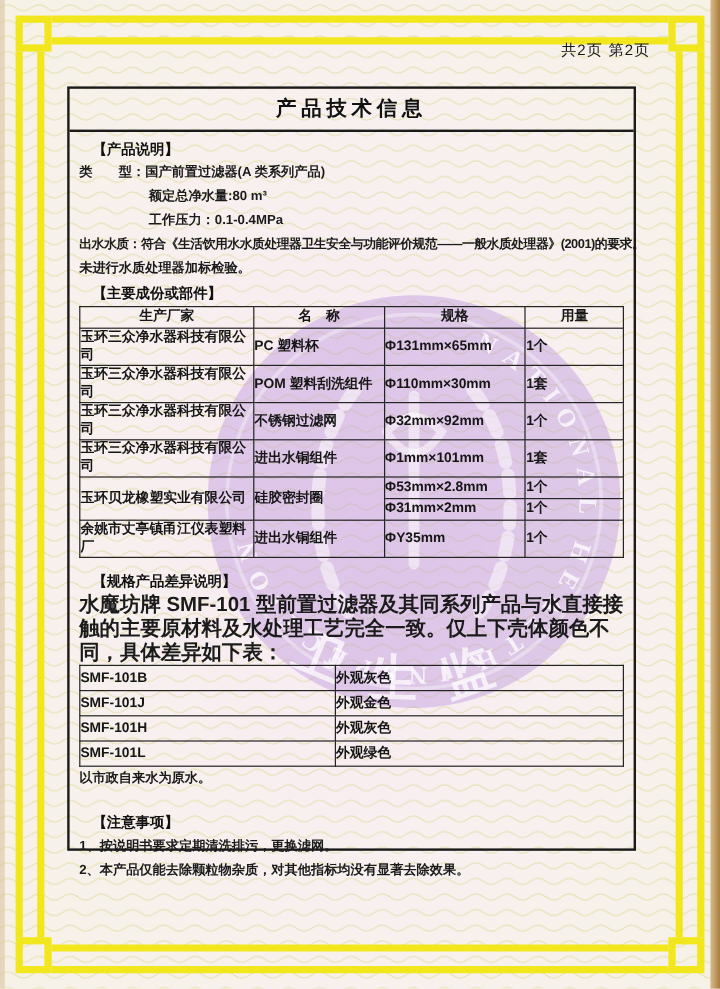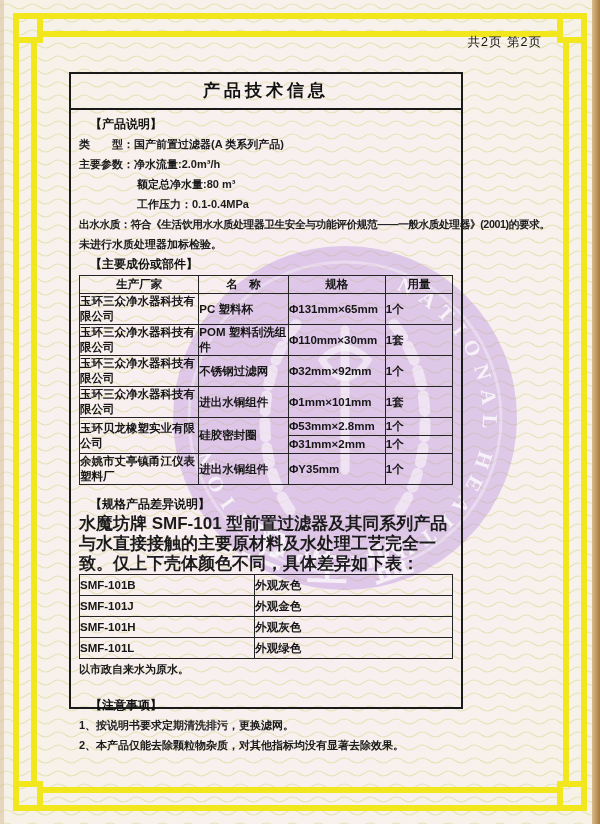--- a/index.html
+++ b/index.html
@@ -17,21 +17,21 @@
   svg.frame{position:absolute;inset:0;}
   .edge-right{position:absolute;top:0;right:0;width:8px;height:824px;
     background:linear-gradient(to right,#d9bc8c,#a87c3e);}
   .edge-left{position:absolute;top:0;left:0;width:4px;height:824px;
     background:#d2b astuce;background:#d8c09a;opacity:.55;}
   .page-indicator{
     position:absolute;top:34px;right:58px;
     font-size:12.5px;font-weight:400;color:#141414;letter-spacing:1px;
   }
   .doc-box{
-    position:absolute;left:69px;top:72px;width:394px;height:637px;
+    position:absolute;left:56px;top:72px;width:474px;height:637px;
     border:2px solid #1a1a1a;box-sizing:border-box;
   }
   .doc-title{
     height:34px;line-height:34px;border-bottom:2px solid #1a1a1a;
     text-align:center;font-size:17px;font-weight:700;letter-spacing:4px;color:#111;
   }
   .doc-content{padding:4px 8px 0 8px;color:#1b1b1b;}
   .sec-heading{font-size:12px;font-weight:700;line-height:20px;color:#111;margin-left:11px;}
   .line{font-size:11px;font-weight:700;line-height:20px;white-space:nowrap;}
   .line.indent{padding-left:58px;}
@@ -116,21 +116,20 @@
 
   <div class="page-indicator">共2页 第2页</div>
 
   <div class="doc-box">
     <div class="doc-title">产品技术信息</div>
 
     <div class="doc-content">
 
       <div class="sec-heading">【产品说明】</div>
       <div class="line">类　　型：国产前置过滤器(A 类系列产品)</div>
-      <div class="line">主要参数：净水流量:2.0m³/h</div>
       <div class="line indent">额定总净水量:80 m³</div>
       <div class="line indent">工作压力：0.1-0.4MPa</div>
       <div class="line tight">出水水质：符合《生活饮用水水质处理器卫生安全与功能评价规范——一般水质处理器》(2001)的要求。</div>
       <div class="line">未进行水质处理器加标检验。</div>
 
       <div class="sec-heading">【主要成份或部件】</div>
       <table class="components">
         <colgroup>
             <col class="c1">
             <col class="c2">

